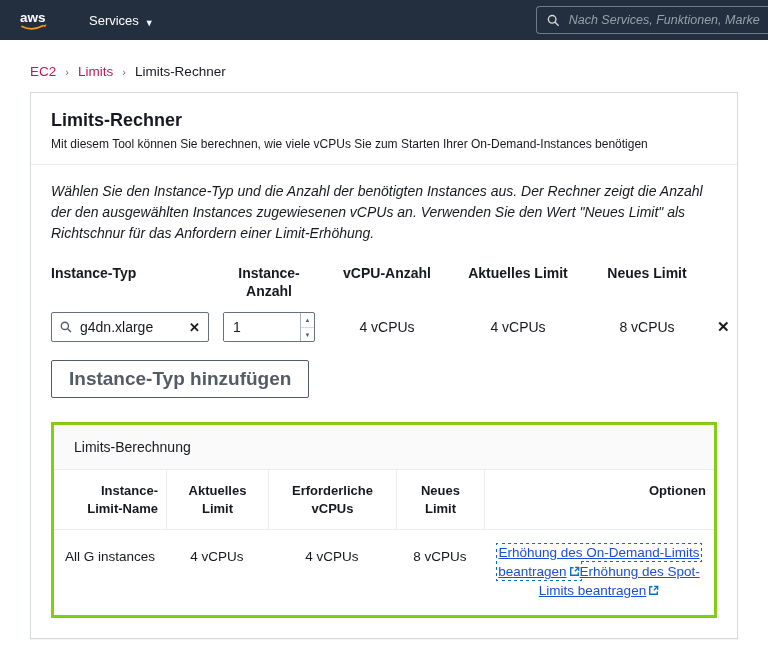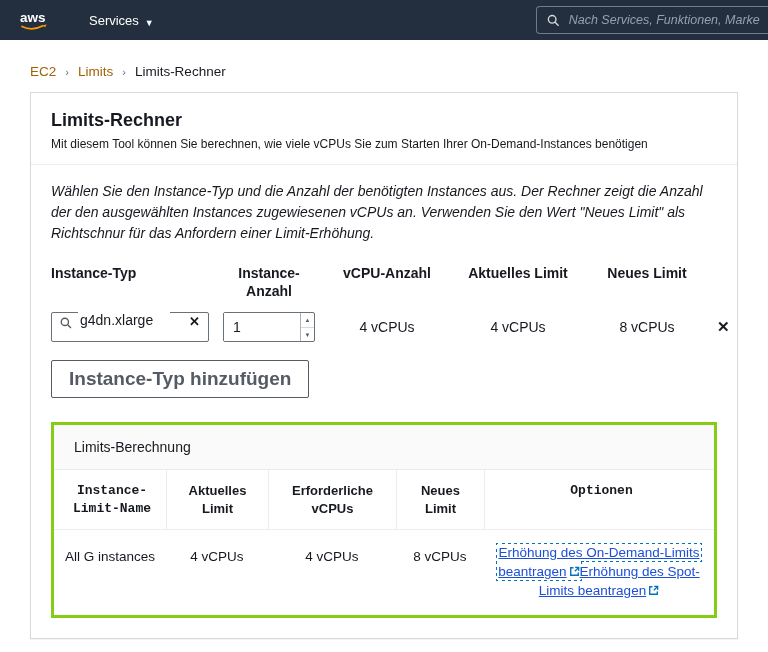--- a/index.html
+++ b/index.html
@@ -34,21 +34,21 @@
     color:#d5dbdb; font-style:italic; font-size:12.5px;
     width:200px; font-family:"Liberation Sans", sans-serif;
   }
   .nav-search input::placeholder { color:#95a0ab; font-style:italic; }
 
   
   .breadcrumb {
     padding:24px 0 0 30px; font-size:13.5px;
     display:flex; align-items:center; gap:9px;
   }
-  .breadcrumb a { color:#a16207; text-decoration:none; cursor:pointer; }
+  .breadcrumb a { color:#be185d; text-decoration:none; cursor:pointer; }
   .crumb-sep { color:#687078; font-size:11px; padding-top:1px; }
   .crumb-current { color:#16191f; }
 
   
   .card {
     margin:13px 30px 0 30px;
     border:1px solid #d5dbdb; background:#fff;
     box-shadow:0 1px 1px rgba(0,0,0,0.04);
   }
   .card-header { padding:17px 20px 13px 20px; }
@@ -64,21 +64,21 @@
     grid-template-columns:158px 92px 116px 118px 112px 1fr;
     column-gap:14px; align-items:start;
   }
   .calc-head { font-weight:bold; font-size:14px; text-align:center; line-height:1.3; }
   .calc-head.left { text-align:left; }
   .calc-row { margin-top:12px; align-items:center; }
   .calc-val { font-size:14px; text-align:center; }
 
   .search-field {
     height:30px; border:1px solid #687078; border-radius:2px;
-    display:flex; align-items:flex-end; gap:6px; padding:12px 8px; background:#fff;
+    display:flex; align-items:center; gap:6px; padding:12px 8px; background:#fff;
   }
   .search-field input {
     border:none; outline:none; font-size:14px; width:92px;
     font-family:"Liberation Sans", sans-serif; color:#16191f;
   }
   .clear-x { margin-left:auto; color:#16191f; font-size:13px; font-weight:bold; cursor:pointer; }
 
   .count-field {
     height:30px; border:1px solid #687078; border-radius:2px;
     display:flex; align-items:stretch; background:#fff; overflow:hidden;
@@ -113,21 +113,21 @@
   .panel { margin-top:24px; border:3px solid #84cc16; }
   .panel-header {
     background:#fafafa; border-bottom:1px solid #eaeded;
     padding:14px 20px; font-size:14px; color:#16191f;
   }
   .ltable { display:grid; grid-template-columns:112px 102px 128px 88px 1fr; }
   .lth {
     font-weight:bold; font-size:13px; text-align:center;
     padding:12px 8px; line-height:1.35;
   }
-  .lth.left { text-align:center; padding-left:12px;font-family:Liberation Mono, monospace; }
+  .lth.left { text-align:right; padding-left:12px; }
   .lth + .lth { border-left:1px solid #eaeded; }
   .ltd {
     border-top:1px solid #eaeded;
     padding:18px 8px; font-size:13.5px; text-align:center; line-height:1.4;
   }
   .options-cell { padding:14px 10px; }
   .ltd a {
     color:#1d4ed8; text-decoration:underline; cursor:pointer; white-space:normal;
   }
   .link-focused { outline:1px dotted #0073bb; outline-offset:1px; }

